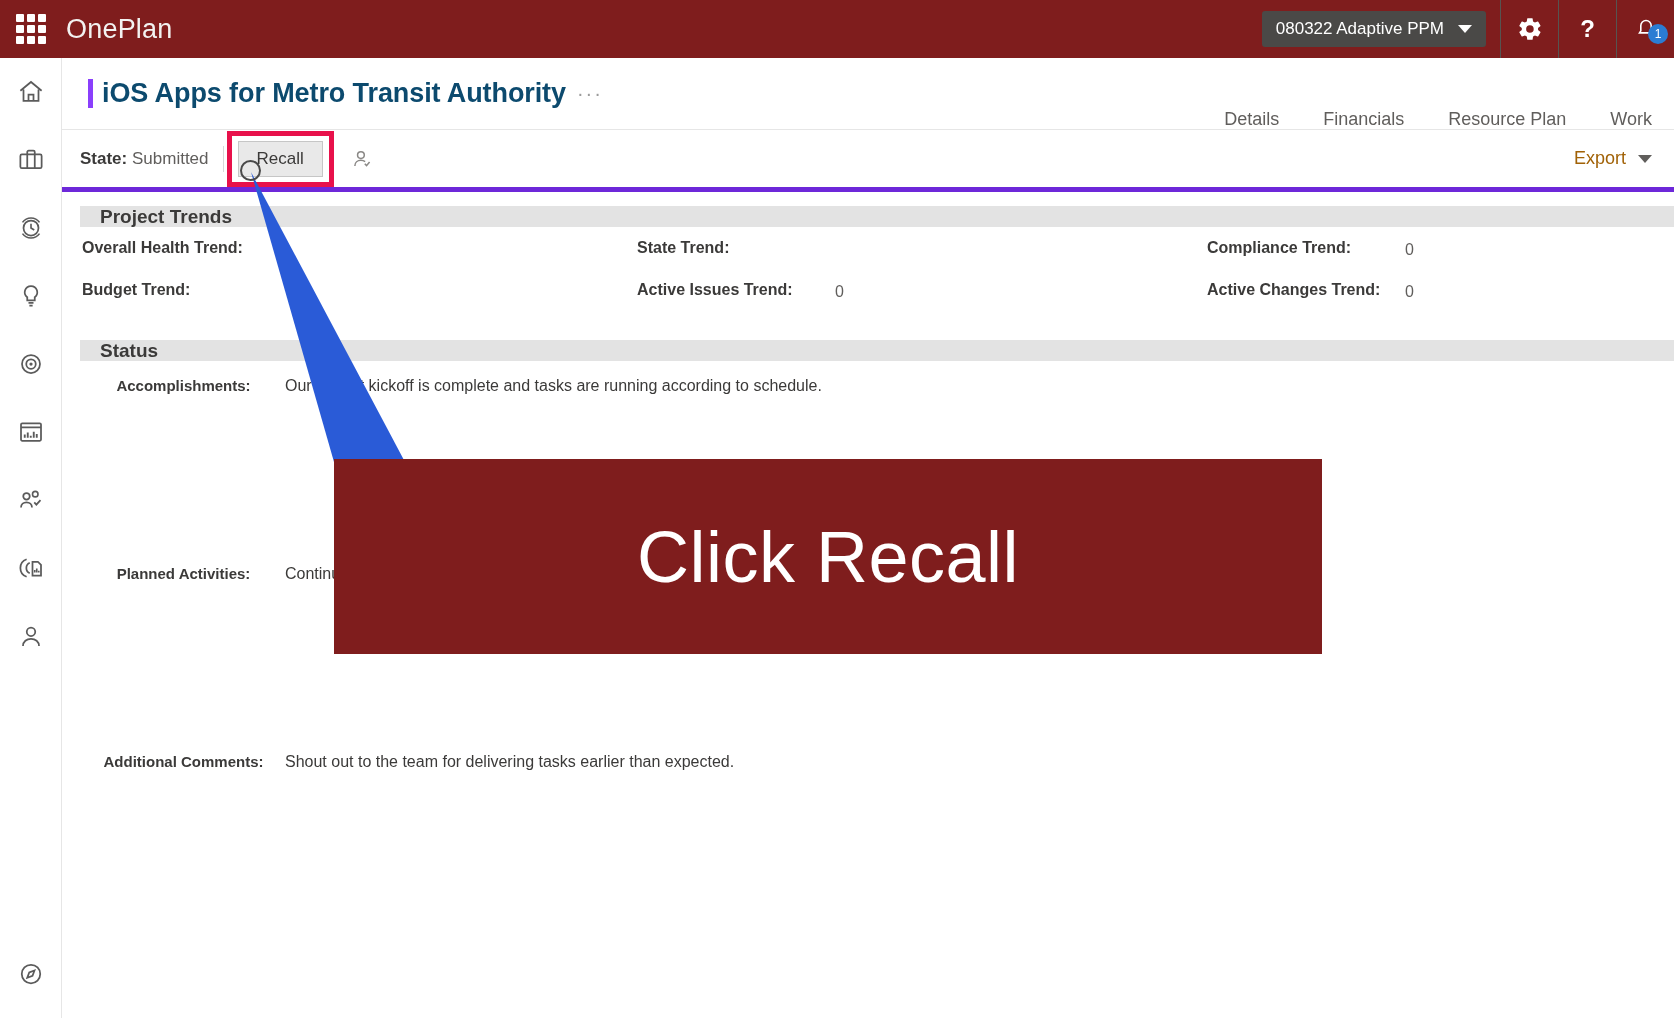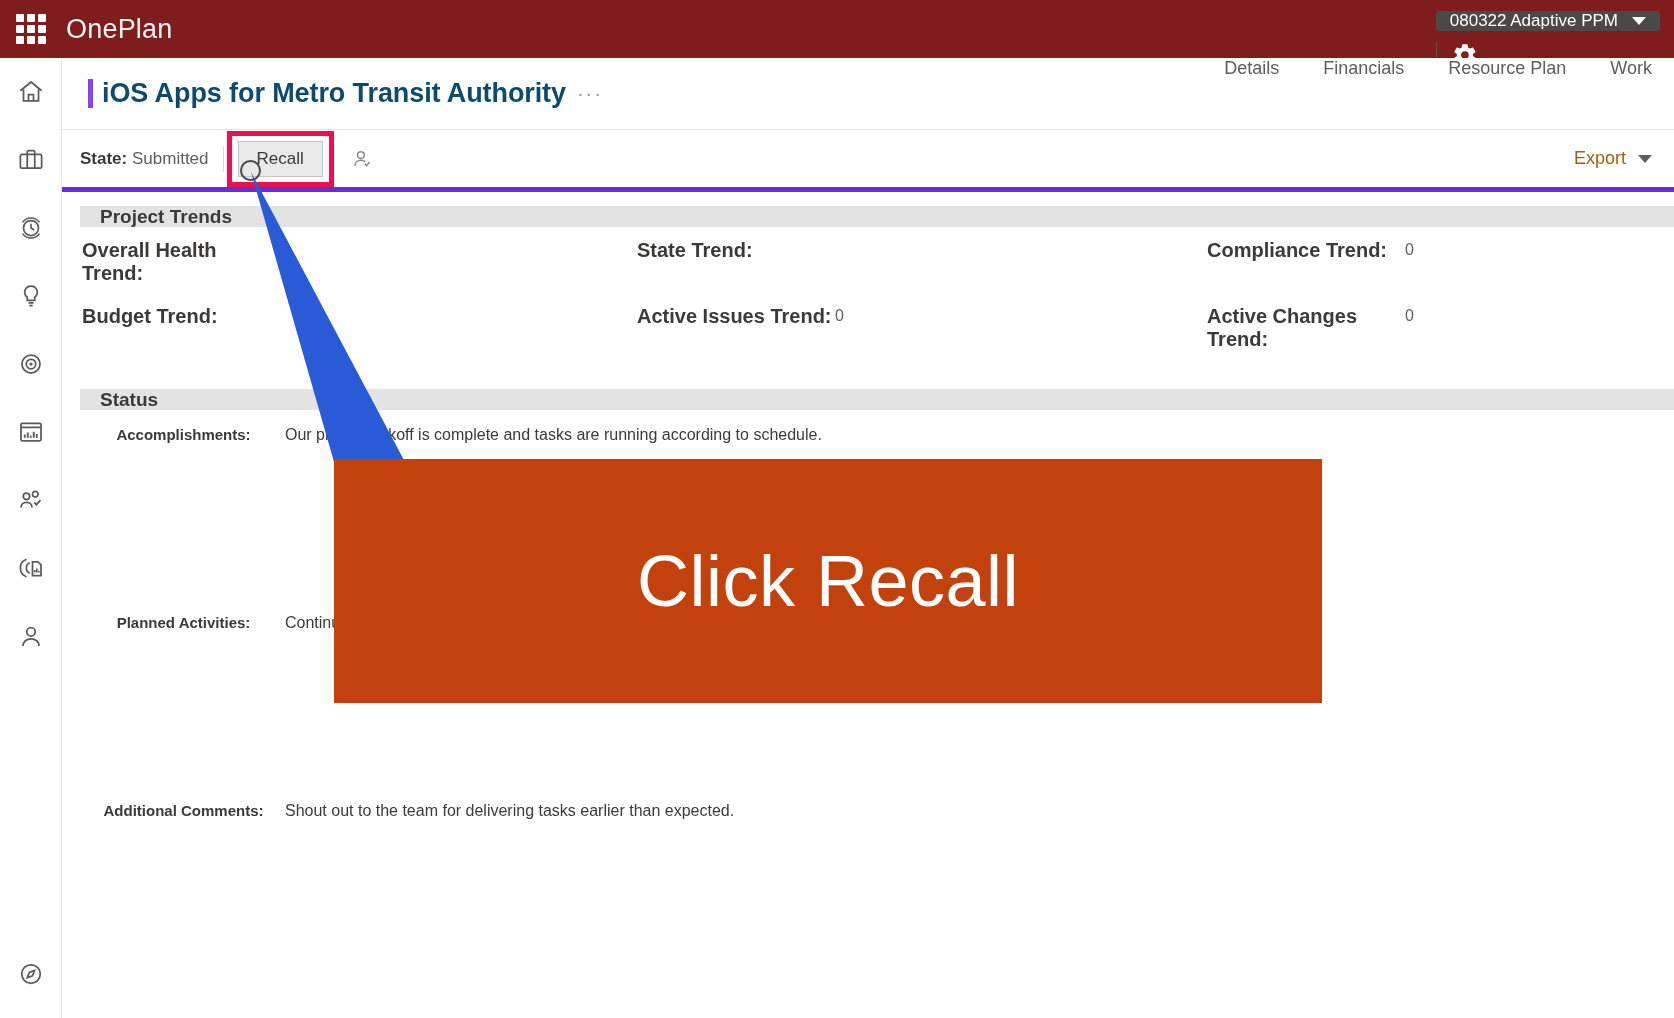--- a/index.html
+++ b/index.html
@@ -28,21 +28,21 @@
   }
   .waffle i { background: #ffffff; display: block; border-radius: 1px; }
   .brand {
     color: #f3f2f1;
     font-size: 27px;
     font-weight: 400;
     letter-spacing: 0.2px;
   }
   .topbar-right {
     margin-left: auto;
-    display: flex; align-items: stretch; height: 58px; flex-direction: column;
+    display: flex; align-items: stretch; height: 58px;
   }
   .ws-select {
     display: flex; align-items: center;
     background: #4a4947;
     border-radius: 3px;
     height: 36px;
     margin: 11px 14px 11px 0;
     padding: 0 14px;
     color: #ffffff;
     font-size: 17px;
@@ -122,21 +122,21 @@
   }
   .title-ellipsis {
     margin-left: 11px;
     color: #9b9b9b;
     font-size: 20px;
     letter-spacing: 2px;
     cursor: pointer;
   }
   .tabs {
     margin-left: auto;
-    display: flex; align-items: flex-start;
+    display: flex; align-items: flex-end;
     height: 72px;
   }
   .tab {
     font-size: 18px;
     color: #605e5c;
     padding: 0 22px;
     cursor: pointer;
     white-space: nowrap;
   }
 
@@ -219,21 +219,21 @@
     margin-bottom: 20px;
   }
   .fcell {
     display: flex;
     align-items: flex-start;
   }
   .fcell.c1 { width: 555px; }
   .fcell.c2 { width: 570px; }
   .fcell.c3 { width: 420px; }
   .flabel {
-    font-size: 20px;
+    font-size: 16px;
     font-weight: bold;
     color: #3b3a39;
     padding-left: 2px;
     width: 200px;
     flex: none;
   }
   .fvalue {
     font-size: 16px;
     color: #3b3a39;
     line-height: 1.35;
@@ -258,22 +258,22 @@
   
   .callout-layer {
     position: absolute;
     top: 0; left: 0;
     width: 1674px; height: 1018px;
     pointer-events: none;
   }
   .callout-box {
     position: absolute;
     left: 334px; top: 459px;
-    width: 988px; height: 244px;
-    background: #c2410c;
+    width: 988px; height: 195px;
+    background: #7f1d1d;
     display: flex; align-items: center; justify-content: center;
   }
   .callout-text {
     color: #ffffff;
     font-size: 72px;
     font-weight: 400;
     letter-spacing: 0.5px;
     font-family: "Liberation Sans", sans-serif;
   }
   .cursor-ring {

